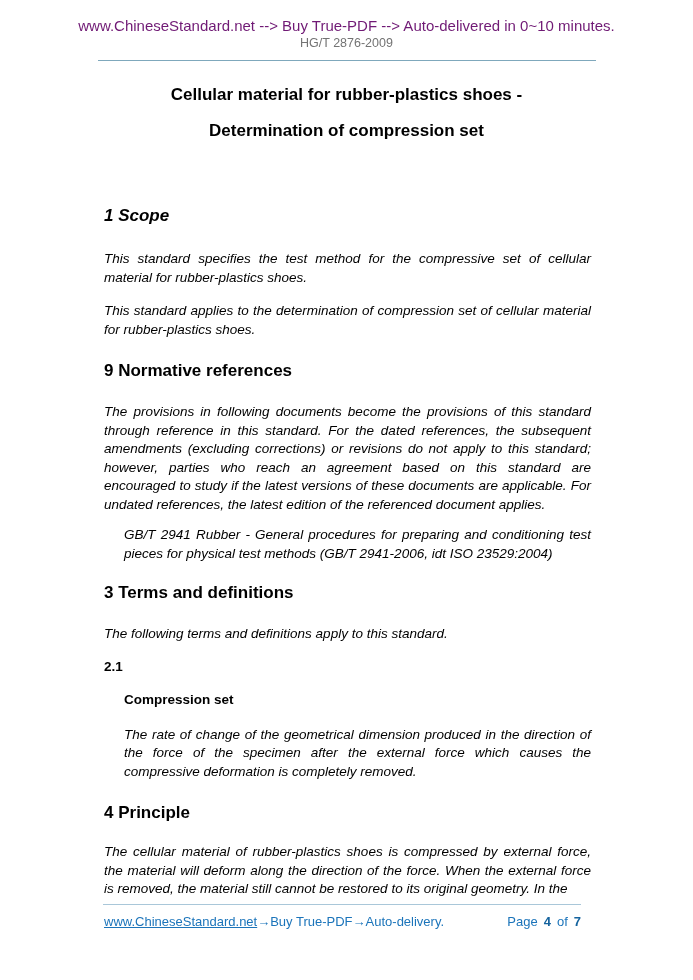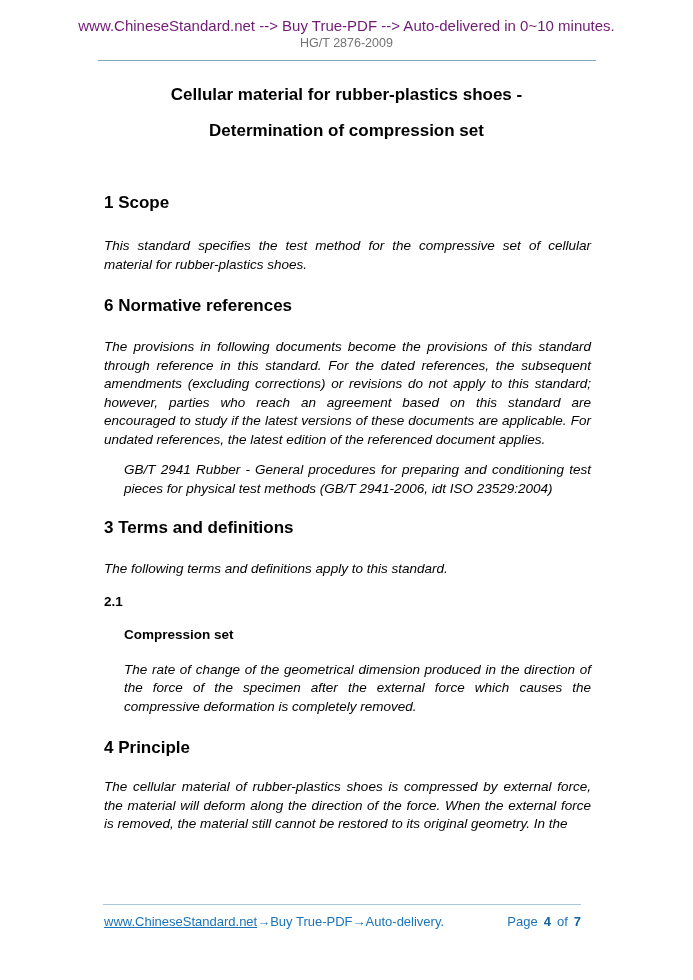--- a/index.html
+++ b/index.html
@@ -48,21 +48,21 @@
   
   .content {
     width: 487px;
     margin-left: 104px;
   }
   h2.sec-heading {
     font-size: 17px;
     font-weight: bold;
     line-height: 20px;
   }
-  .h-scope     { margin-top: 52px; }
+  .h-scope     { margin-top: 65px; font-style: italic; }
   .h-normative { margin-top: 22px; }
   .h-terms     { margin-top: 20px; }
   .h-principle { margin-top: 22px; }
   p.body-text {
     font-size: 13.5px;
     line-height: 18.5px;
     text-align: justify;
     font-style: italic;
   }
   .mt24 { margin-top: 24px; }
@@ -126,22 +126,23 @@
   <div class="doc-code">HG/T 2876-2009</div>
   <div class="header-rule"></div>
 
   <div class="doc-title title-line1">Cellular material for rubber-plastics shoes -</div>
   <div class="doc-title title-line2">Determination of compression set</div>
 
   <div class="content">
 
     <h2 class="sec-heading h-scope">1 Scope</h2>
     <p class="body-text mt24">This standard specifies the test method for the compressive set of cellular material for rubber-plastics shoes.</p>
+    <p class="body-text mt15">This standard applies to the determination of compression set of cellular material for rubber-plastics shoes.</p>
 
-    <h2 class="sec-heading h-normative">6 Normative references</h2>
+    <h2 class="sec-heading h-normative">9 Normative references</h2>
     <p class="body-text mt22">The provisions in following documents become the provisions of this standard through reference in this standard. For the dated references, the subsequent amendments (excluding corrections) or revisions do not apply to this standard; however, parties who reach an agreement based on this standard are encouraged to study if the latest versions of these documents are applicable. For undated references, the latest edition of the referenced document applies.</p>
     <p class="body-text indent mt12">GB/T 2941 Rubber - General procedures for preparing and conditioning test pieces for physical test methods (GB/T 2941-2006, idt ISO 23529:2004)</p>
 
     <h2 class="sec-heading h-terms">3 Terms and definitions</h2>
     <p class="body-text mt22">The following terms and definitions apply to this standard.</p>
     <div class="term-number mt14">2.1</div>
     <div class="term-name indent mt15">Compression set</div>
     <p class="body-text indent mt17">The rate of change of the geometrical dimension produced in the direction of the force of the specimen after the external force which causes the compressive deformation is completely removed.</p>
 
     <h2 class="sec-heading h-principle">4 Principle</h2>

